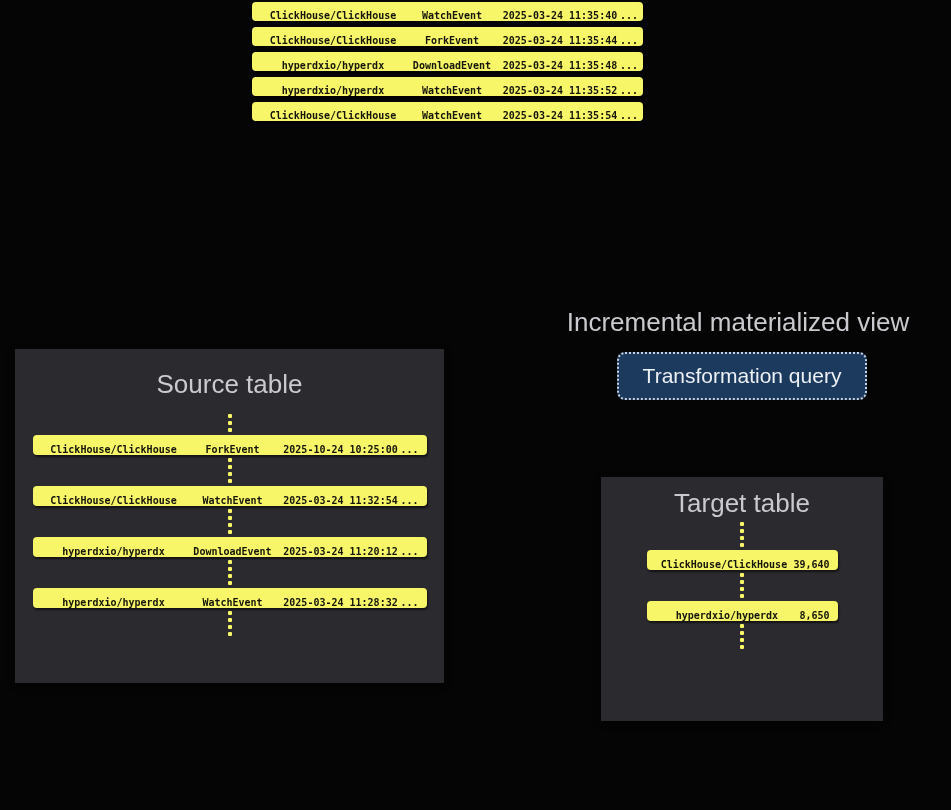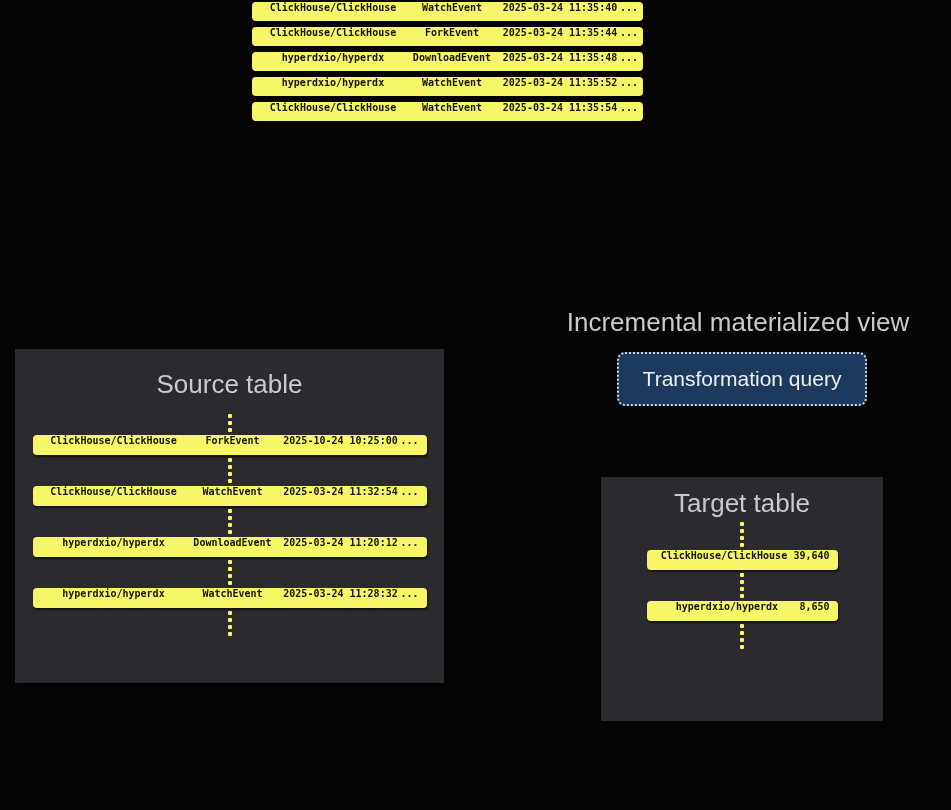--- a/index.html
+++ b/index.html
@@ -26,21 +26,21 @@
     line-height: 30px;
     text-align: center;
     white-space: nowrap;
   }
   
   .data-row {
     background: var(--yellow);
     border-radius: 4px;
     height: 19px;
     display: flex;
-    align-items: flex-start;
+    align-items: flex-end;
     justify-content: space-between;
     padding: 0 10px;
     font-family: "DejaVu Sans Mono", monospace;
     font-size: 10px;
     font-weight: 700;
     color: #15150a;
     box-shadow: 1px 2px 2px rgba(0,0,0,0.55);
     white-space: nowrap;
   }
   .c-repo  { flex: 0 0 142px; text-align: center; }
@@ -81,21 +81,21 @@
     background: var(--yellow);
   }
   
   #mv-title {
     position: absolute;
     left: 532px; top: 307px; width: 412px;
   }
   #transformation-query {
     position: absolute;
     left: 617px; top: 352px;
-    width: 250px; height: 54px;
+    width: 250px; height: 48px;
     background: var(--navy);
     border: 2px dotted #C9D2DC;
     border-radius: 8px;
     display: flex;
     align-items: center;
     justify-content: center;
     color: #EDF0F4;
     font-size: 21px;
     white-space: nowrap;
   }

